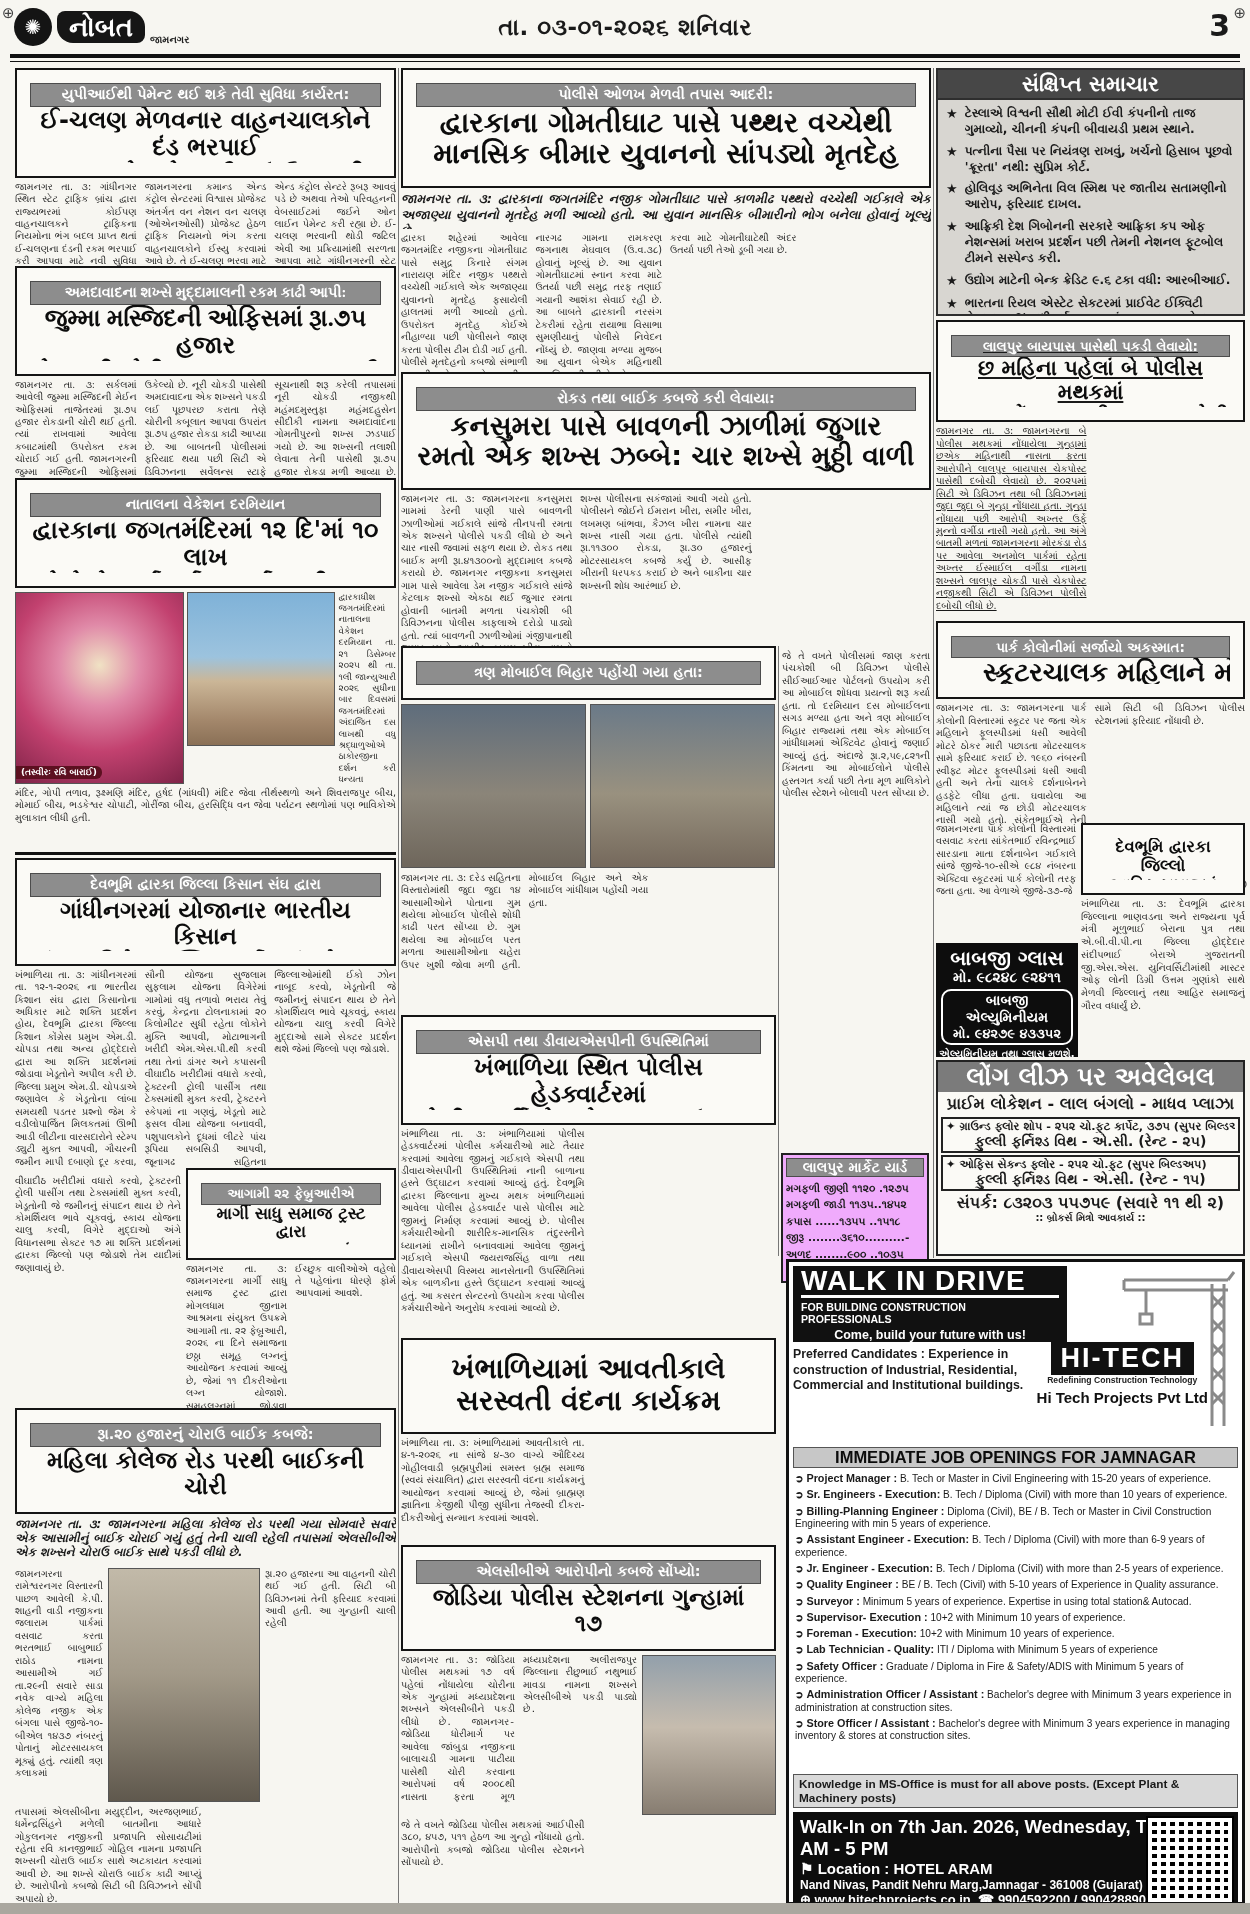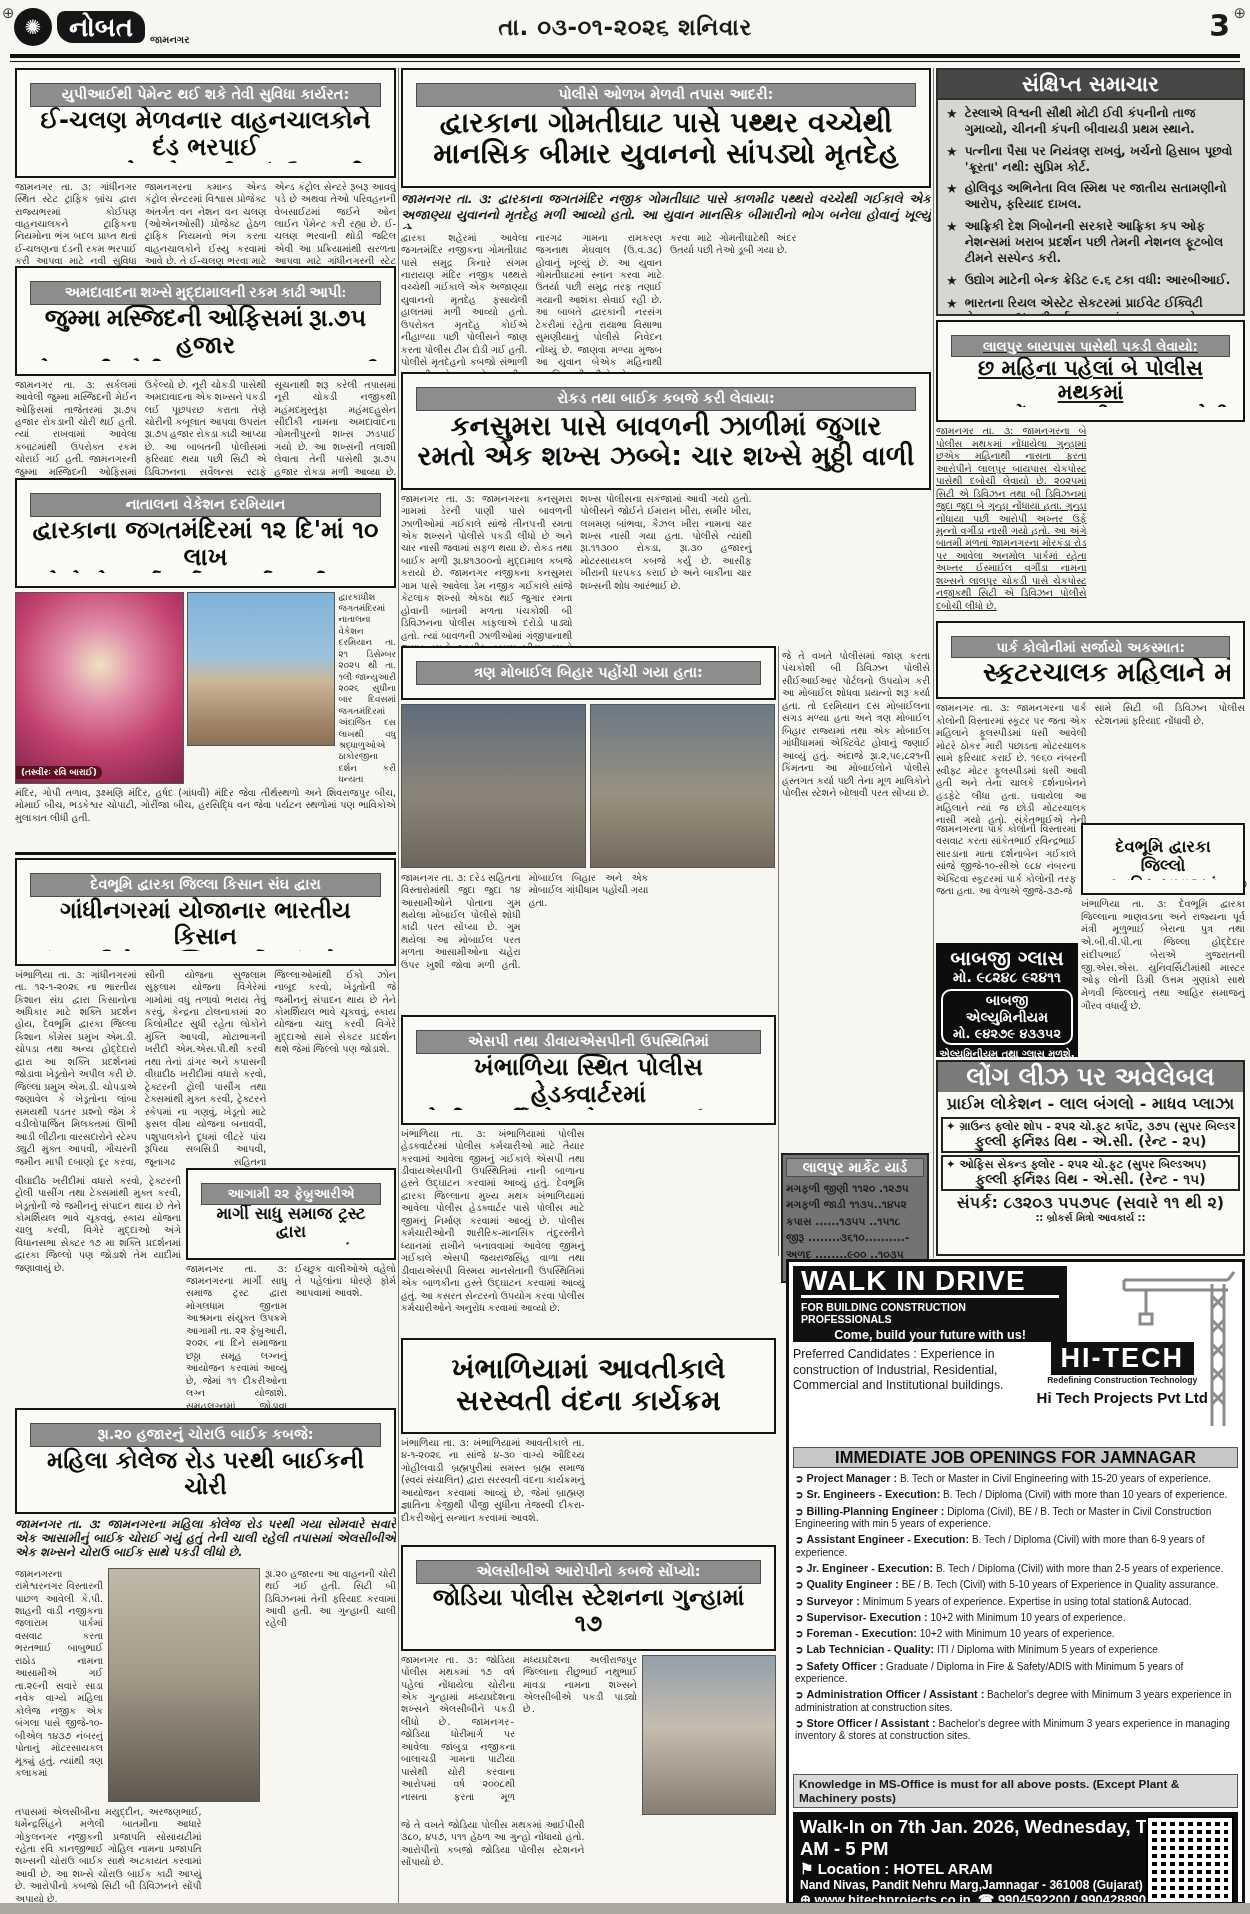--- a/index.html
+++ b/index.html
@@ -29,21 +29,21 @@
   .ph{position:relative;border:1px solid #555;overflow:hidden;}
   .cap{position:absolute;left:0;bottom:4px;background:#5c1020;color:#fff;
     font-size:9px;font-weight:bold;padding:1px 5px;border-radius:0 6px 6px 0;}
   
   .briefbox{border:2px solid #2e2e2e;background:#d8d6d1;}
   .briefhead{background:#474747;color:#fff;font-size:21px;font-weight:bold;text-align:center;
     padding:2px 0;border-bottom:2px solid #2e2e2e;}
   .briefitem{display:flex;gap:7px;margin:6px 8px;font-size:12.2px;font-weight:600;line-height:1.3;}
   .briefitem .st{flex:0 0 auto;font-size:13px;}
   
-  .mybox{border:2px solid #222;background:#737373;padding:3px;}
+  .mybox{border:2px solid #222;background:#f0abfc;padding:3px;}
   .myhead{background:#8d8d8d;border:1px solid #4c4c4c;color:#fff;font-weight:bold;
     font-size:14px;text-align:center;margin-bottom:3px;}
   .myrow{font-size:10.6px;font-weight:bold;line-height:1.55;white-space:nowrap;overflow:hidden;}
   
   .babji{background:#0d0d0d;color:#fff;text-align:center;padding:4px 3px;}
   .babji .t1{font-size:20px;font-weight:bold;line-height:1.1;}
   .babji .p1{font-size:14px;font-weight:bold;}
   .babji .inner{border:2px solid #fff;border-radius:10px;margin:3px 2px;padding:1px;}
   .babji .t2{font-size:14px;font-weight:bold;}
   .babji .p2{font-size:13px;font-weight:bold;}
@@ -56,21 +56,21 @@
   .leaseitem .la{font-size:11.3px;font-weight:bold;white-space:nowrap;overflow:hidden;}
   .leaseitem .lb{font-size:14px;font-weight:bold;text-align:center;}
   .leasecontact{font-size:16px;font-weight:bold;text-align:center;}
   .leasenote{font-size:10px;font-weight:600;text-align:center;color:#222;}
   
   .ht{border:3px solid #111;background:#fff;padding:4px;font-family:"Liberation Sans",sans-serif;}
   .htdrive{background:#111;color:#fff;padding:0 8px;width:258px;}
   .htdrive .d1{font-size:28px;font-weight:bold;letter-spacing:1px;border-bottom:3px solid #fff;line-height:1.05;}
   .htdrive .d2{font-size:10.6px;font-weight:bold;margin-top:3px;}
   .htdrive .d3{font-size:12.5px;font-weight:bold;text-align:center;margin-top:3px;}
-  .htpref{font-size:12.3px;font-weight:400;width:262px;line-height:1.25;margin-top:5px;}
+  .htpref{font-size:12.3px;font-weight:700;width:262px;line-height:1.25;margin-top:5px;}
   .htlogo{background:#111;color:#fff;font-size:27px;font-weight:bold;letter-spacing:2px;
     padding:1px 10px;display:inline-block;}
   .httag{font-size:8.6px;font-weight:bold;color:#222;}
   .htco{font-size:15px;font-weight:bold;color:#111;margin-top:4px;}
   .htbar{background:#c7c7c7;border:1px solid #555;color:#0c0c0c;font-size:16.5px;font-weight:bold;
     text-align:center;margin-top:5px;}
   .htjobs{margin:4px 0 0 2px;padding:0;list-style:none;font-size:10.1px;line-height:1.22;height:298px;overflow:hidden;}
   .htjobs li{margin-bottom:3px;}
   .htjobs b{font-size:10.8px;}
   .htjobs .jb{font-weight:bold;margin-right:3px;}

